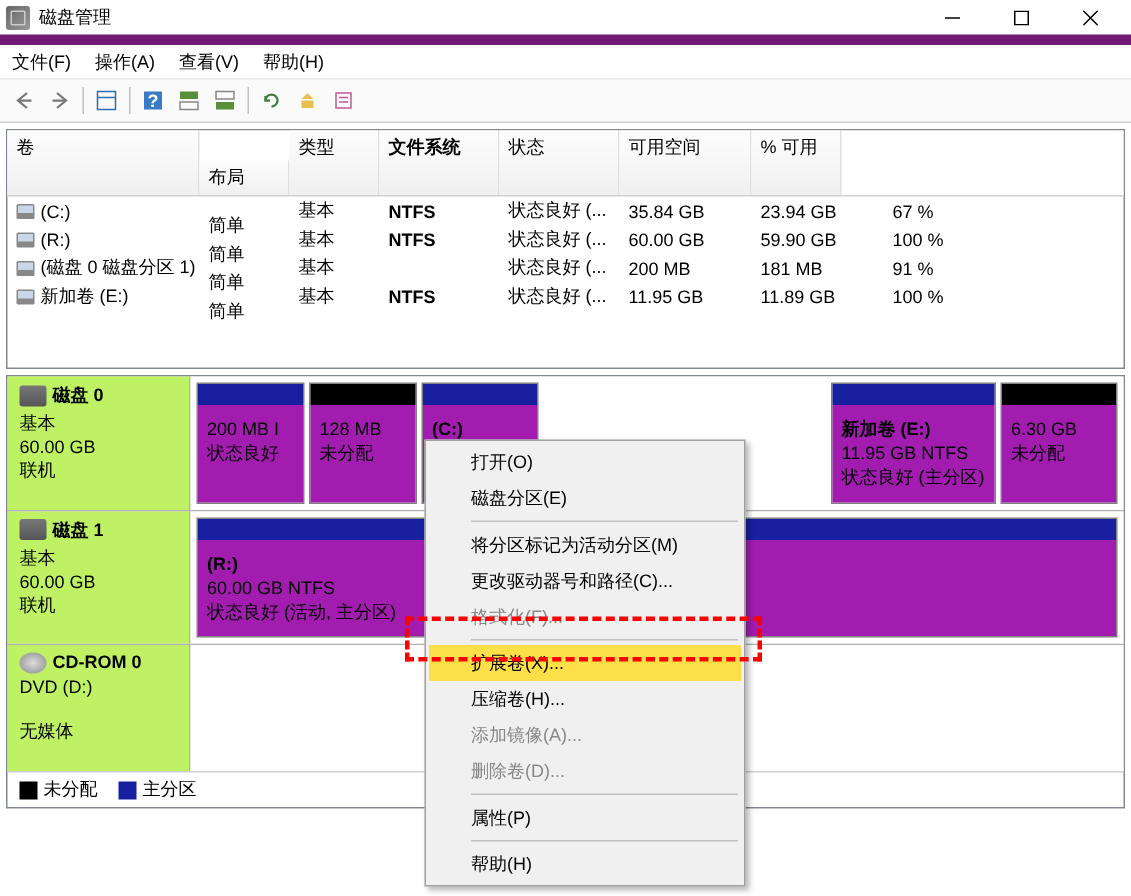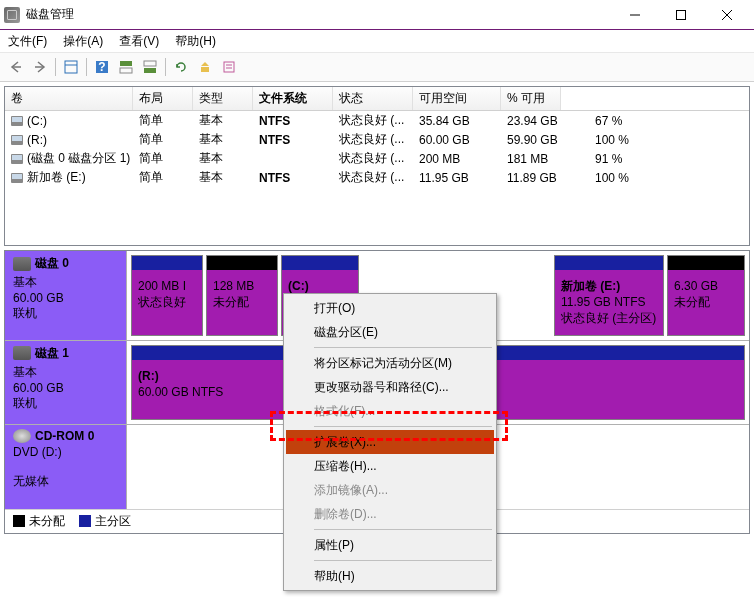--- a/index.html
+++ b/index.html
@@ -1,19 +1,19 @@
 <!DOCTYPE html>
 <html><head>
 <meta charset="utf-8">
 <style>
 * { margin: 0; padding: 0; box-sizing: border-box; font-family: "Microsoft YaHei", "SimSun", sans-serif; font-size: 12px; }
 body { background: #fff; width: 754px; height: 597px; overflow: hidden; position: relative; }
 
 
-.titlebar { height: 30px; background: #fff; display: flex; align-items: center; padding: 0 4px; border-bottom: 1px solid #701a75; }
+.titlebar { height: 30px; background: #fff; display: flex; align-items: center; padding: 0 4px; border-bottom: 7px solid #701a75; }
 .titlebar .icon { width: 16px; height: 16px; margin-right: 6px; background: linear-gradient(135deg,#666,#999); border-radius:2px; position:relative;}
 .titlebar .icon::after{content:"";position:absolute;inset:3px;border:1px solid #ccc;border-radius:1px;}
 .titlebar .title { flex: 1; }
 .titlebar .wbtn { width: 46px; height: 30px; display: flex; align-items: center; justify-content: center; }
 .wbtn svg { width: 10px; height: 10px; }
 
 
 .menubar { height: 22px; display: flex; align-items: center; padding: 0 0; }
 .menubar .mi { padding: 2px 8px; }
 
@@ -26,27 +26,27 @@
 .volpane { border: 1px solid #828790; margin: 4px; }
 .volhead { display: flex; background: #fff; border-bottom: 1px solid #d0d0d0; }
 .volhead .vh { padding: 3px 6px; border-right: 1px solid #e0e0e0; background:linear-gradient(#fdfdfd,#f0f0f0); white-space:nowrap; overflow:hidden;}
 .volbody { }
 .volrow { display: flex; height: 19px; align-items: center; }
 .volrow .vc { padding: 1px 6px; white-space:nowrap; overflow:hidden;}
 .vico { width:12px; height:10px; display:inline-block; background:#888; margin-right:4px; vertical-align:middle; border-radius:1px; position:relative;}
 .vico::before{content:"";position:absolute;inset:1px 1px 4px 1px;background:#c8d8e8;}
 
 
-.c0{width:128px;}.c1{width:60px;}.c2{width:60px;}.c3{width:80px;font-weight:bold;}.c4{width:80px;}.c5{width:88px;}.c6{width:88px;}.c7{width:60px;}
+.c0{width:128px;}.c1{width:60px;margin-top:20px;}.c2{width:60px;}.c3{width:80px;font-weight:bold;}.c4{width:80px;}.c5{width:88px;}.c6{width:88px;}.c7{width:60px;}
 
 
 .diskpane { border: 1px solid #828790; margin: 0 4px 4px 4px; }
 .diskrow { display: flex; border-bottom: 1px solid #b0b0b0; min-height: 84px; }
 .diskrow:last-of-type{border-bottom:none;}
-.diskinfo { width: 122px; border-right: 1px solid #b0b0b0; padding: 4px 8px; background:#8b5cf6;}
+.diskinfo { width: 122px; border-right: 1px solid #b0b0b0; padding: 4px 8px; background:#bef264;}
 .diskinfo .dtitle { font-weight: bold; display:block; margin-bottom:2px;}
 .diskinfo .dico{display:inline-block;width:18px;height:14px;background:linear-gradient(#777,#555);border-radius:2px;margin-right:4px;vertical-align:middle;}
 .diskinfo .dico.cd{border-radius:50%;background:radial-gradient(#ddd,#888);}
 .diskmap { flex: 1; display: flex; padding: 4px; gap: 3px; background:#fff;}
 .part { border: 1px solid #808080; display:flex; flex-direction:column; }
 .part .pbar { height: 14px; }
 .part .pbody { padding: 8px 6px; font-size: 11px; line-height: 1.35; flex:1; background:#a21caf;}
 .bar-primary { background: #1820a0; }
 .bar-unalloc { background: #000; }
 .pbold{font-weight:bold;}
@@ -54,21 +54,21 @@
 
 .legend { display: flex; align-items: center; padding: 3px 8px; border-top:1px solid #d0d0d0; gap:14px;}
 .legend .lb { display: flex; align-items: center; gap: 4px; }
 .legend .sw { width: 12px; height: 12px; }
 
 
 .ctxmenu { position: absolute; background: #f0f0f0; border: 1px solid #a0a0a0; box-shadow: 2px 2px 4px rgba(0,0,0,.3); padding: 2px; width: 214px; left: 283px; top: 293px; z-index: 100; }
 .ctxmenu .ci { height: 24px; display: flex; align-items: center; padding: 0 28px; position: relative; }
 .ctxmenu .ci.disabled { color: #888; text-align: center; }
 .ctxmenu .csep { height: 1px; background: #c0c0c0; margin: 3px 2px 3px 28px; }
-.ctxmenu .ci.hi { background: #c2410c; }
+.ctxmenu .ci.hi { background: #fde047; }
 
 
 .hlrect { position: absolute; border: 3px dashed #ff0000; pointer-events: none; z-index: 200; left: 270px; top: 411px; width: 238px; height: 30px; }
 
 </style>
 </head>
 <body>
 
 <div class="titlebar">
   <span class="icon"></span>
@@ -269,20 +269,21 @@
   <div>基本</div>
           <div>60.00 GB</div>
           <div style="margin-top:0">联机</div>
         </div>
         <div class="diskmap">
           <div class="part" style="flex: 1 1 0%;">
             <div class="pbar bar-primary"></div>
             <div class="pbody">
               <div class="pbold">(R:)</div>
               <div>60.00 GB NTFS</div>
+              <div>状态良好 (活动, 主分区)</div>
             </div>
           </div>
         </div>
       </div>
       <div class="diskrow">
         <div class="diskinfo">
           <span class="dtitle"><span class="dico cd"></span>CD-ROM 0</span>
   <div>DVD (D:)</div>
           <div></div>
           <div style="margin-top:14px">无媒体</div>

